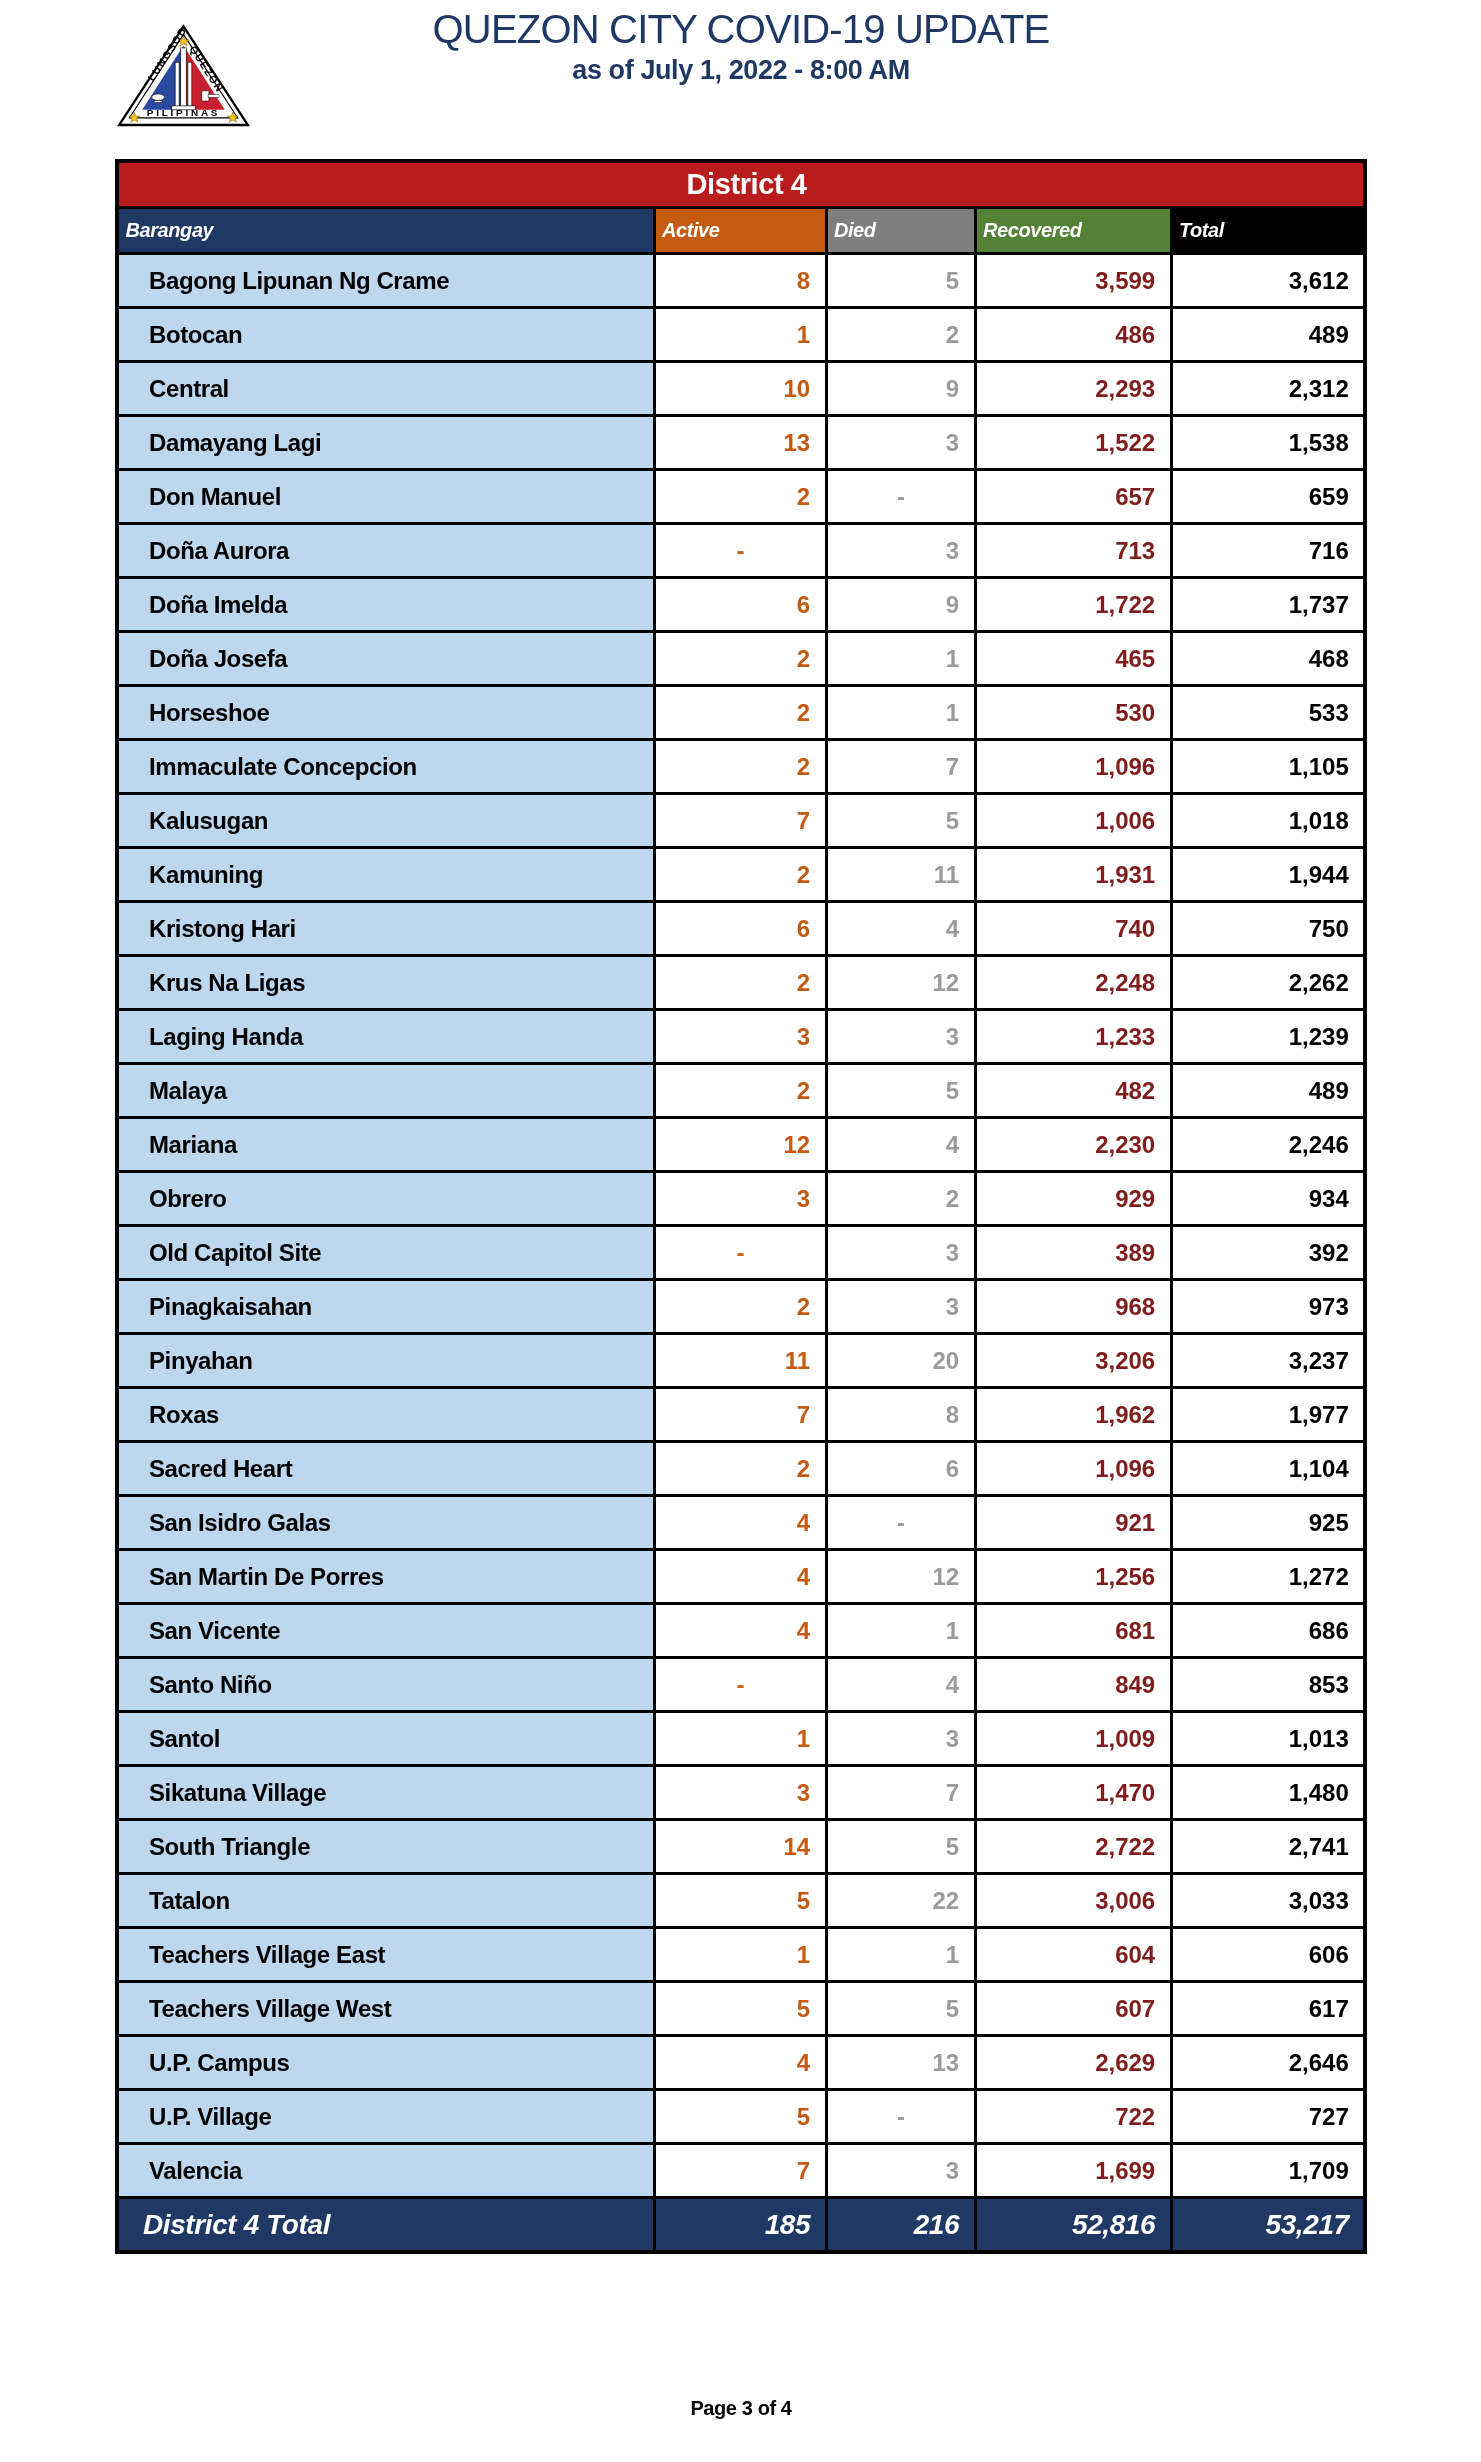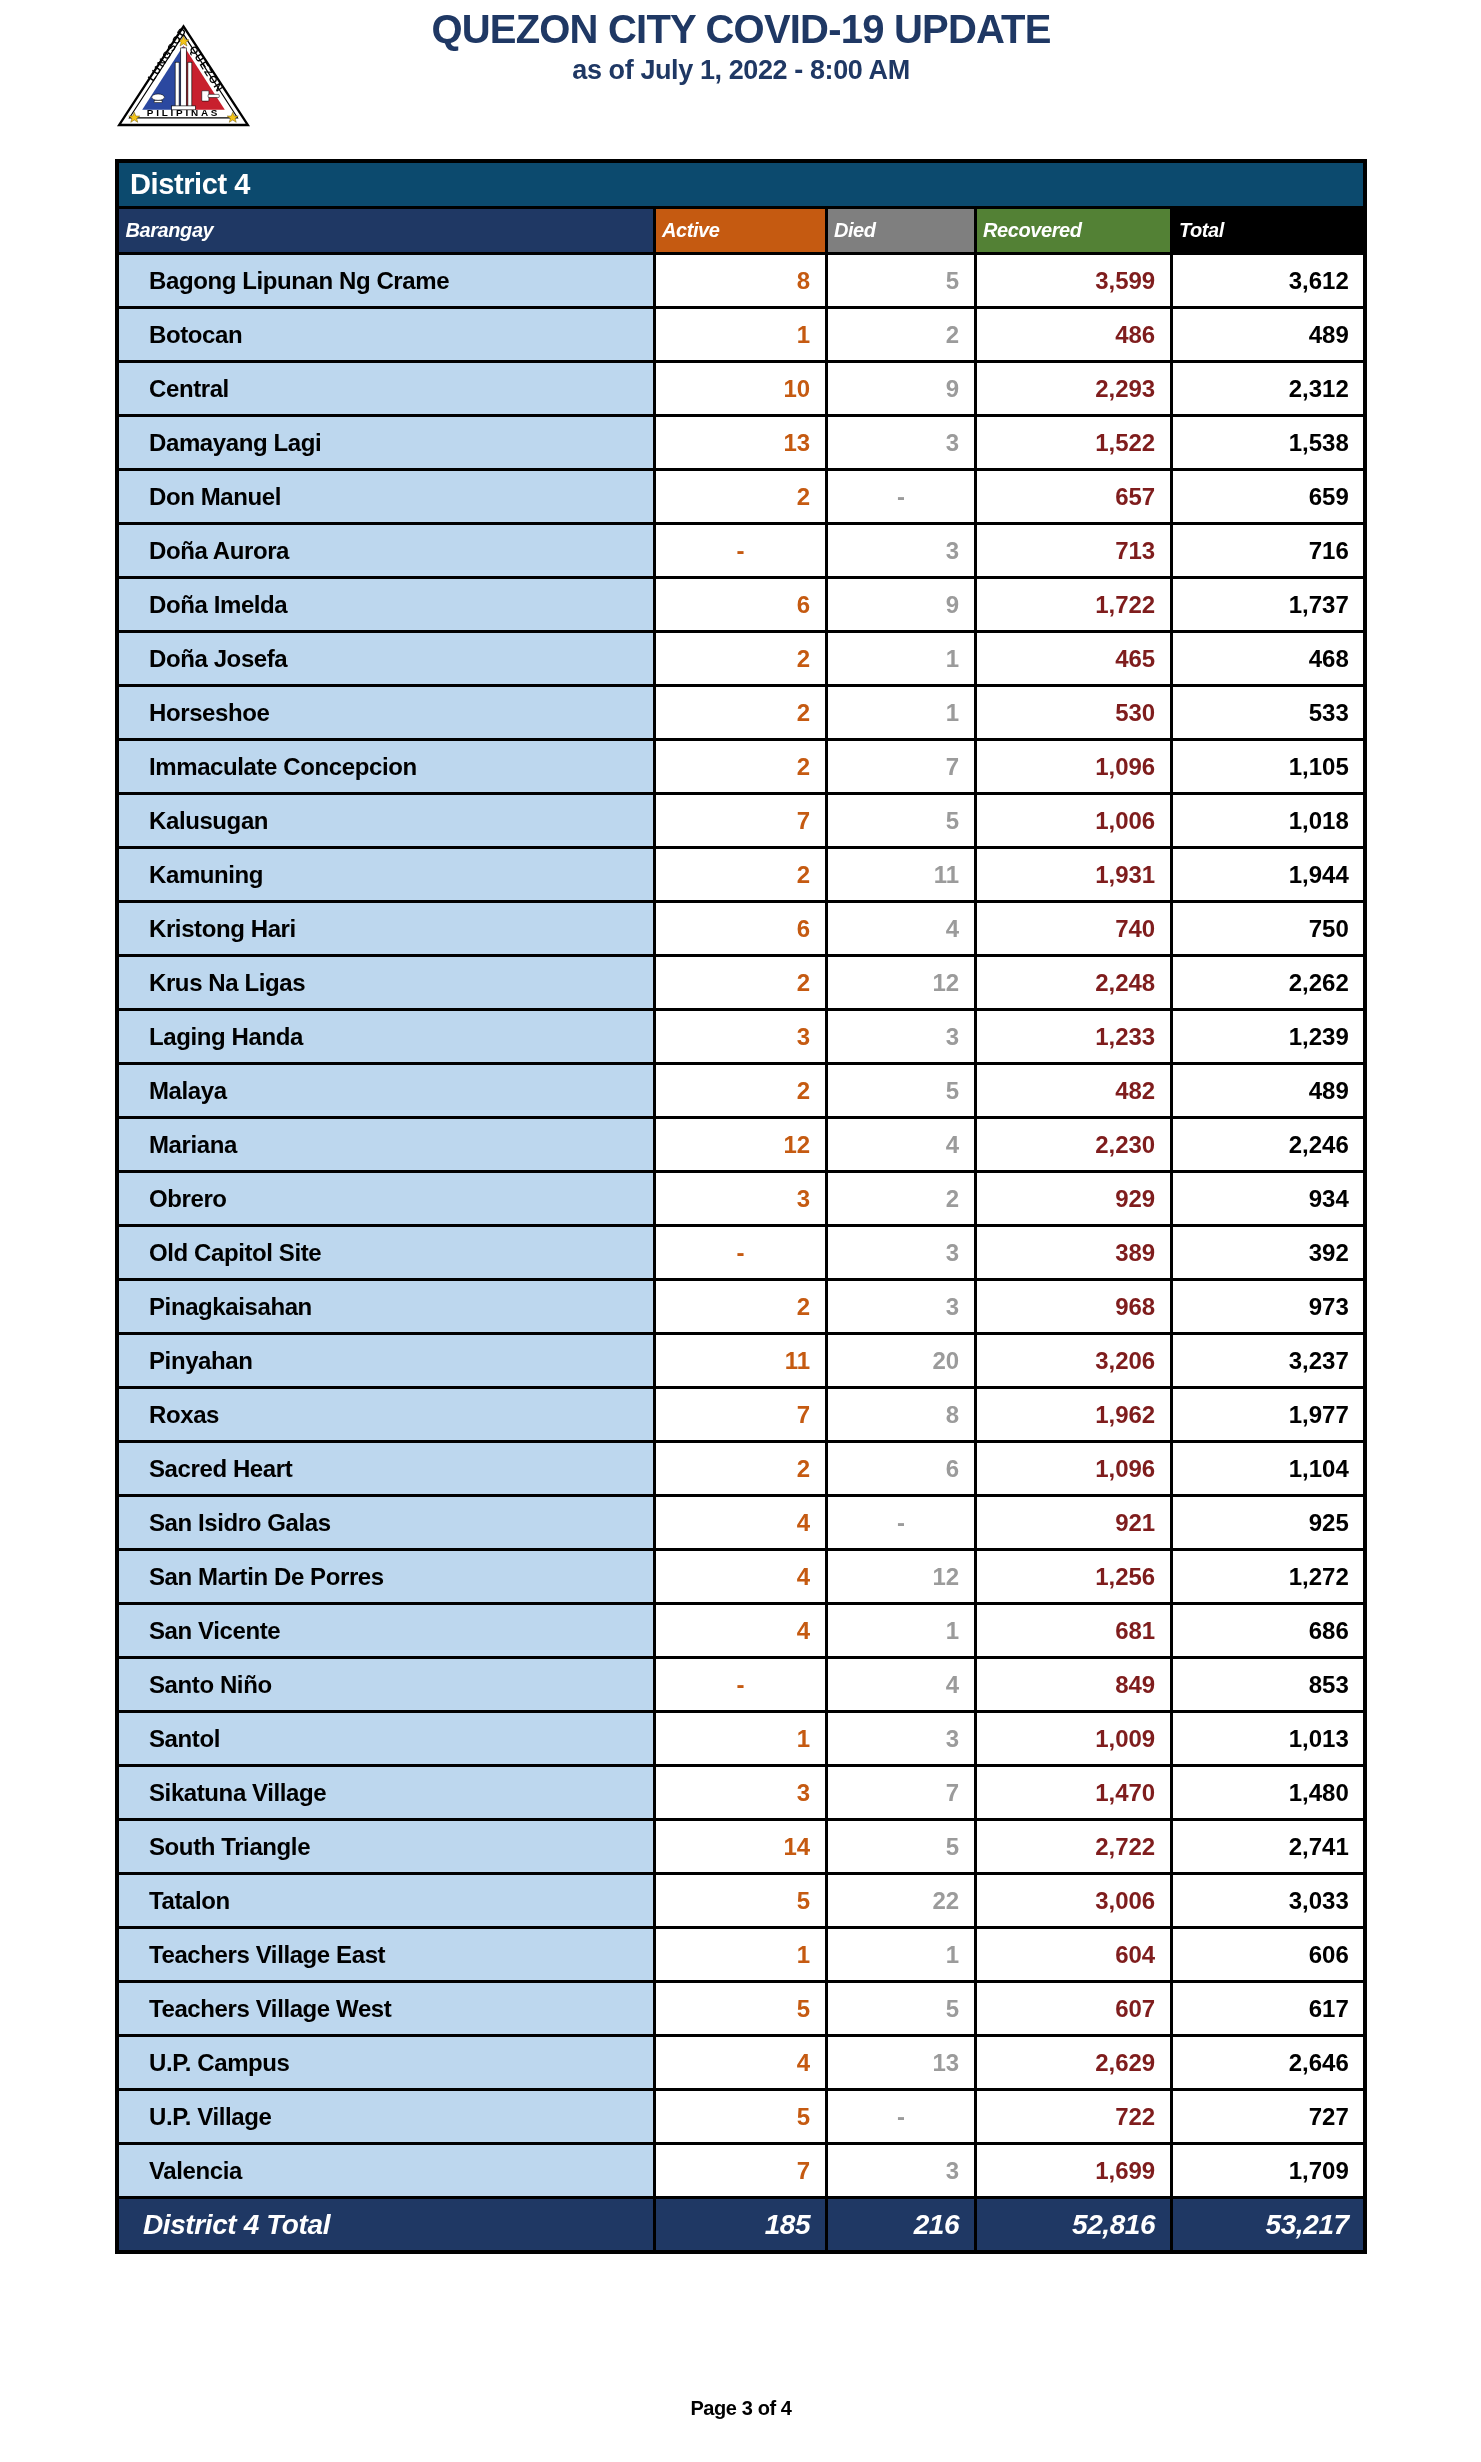--- a/index.html
+++ b/index.html
@@ -5,36 +5,36 @@
   html,body{margin:0;padding:0;}
   body{
     width:1482px;height:2462px;position:relative;background:#ffffff;
     font-family:"Liberation Sans", sans-serif;
     -webkit-font-smoothing:antialiased;
   }
   
   .logo{position:absolute;left:116px;top:24px;width:135px;height:105px;}
   .title-wrap{position:absolute;left:0;top:8px;width:1482px;text-align:center;}
   .title{
-    font-size:40px;font-weight:bold;color:#1F3864;letter-spacing:-0.8px;line-height:1.05;
+    font-size:40px;font-weight:normal;color:#1F3864;letter-spacing:-0.8px;line-height:1.05;
   }
   .subtitle{
     font-size:27px;font-weight:bold;color:#1F3864;letter-spacing:-0.4px;margin-top:4.8px;
   }
   
   table.covid{
     position:absolute;left:115px;top:159px;width:1248px;
     border-collapse:collapse;table-layout:fixed;
     border:4.8px solid #000;
   }
   table.covid td,table.covid th{
     border:3.2px solid #000;overflow:hidden;white-space:nowrap;
   }
   .district-bar{
-    background:#0c4a6e;color:#fff;text-align:left;
+    background:#b91c1c;color:#fff;text-align:center;
     font-size:29px;font-weight:bold;height:40px;
     padding:1.6px 0 1.6px 11px;letter-spacing:-0.4px;
   }
   .col-head th{
     color:#fff;font-style:italic;font-weight:bold;font-size:20px;
     text-align:left;height:40px;padding:1.6px 6.4px;letter-spacing:-0.4px;
   }
   .ch-barangay{background:#1F3864;}
   .ch-active{background:#C55A11;}
   .ch-died{background:#7F7F7F;}

